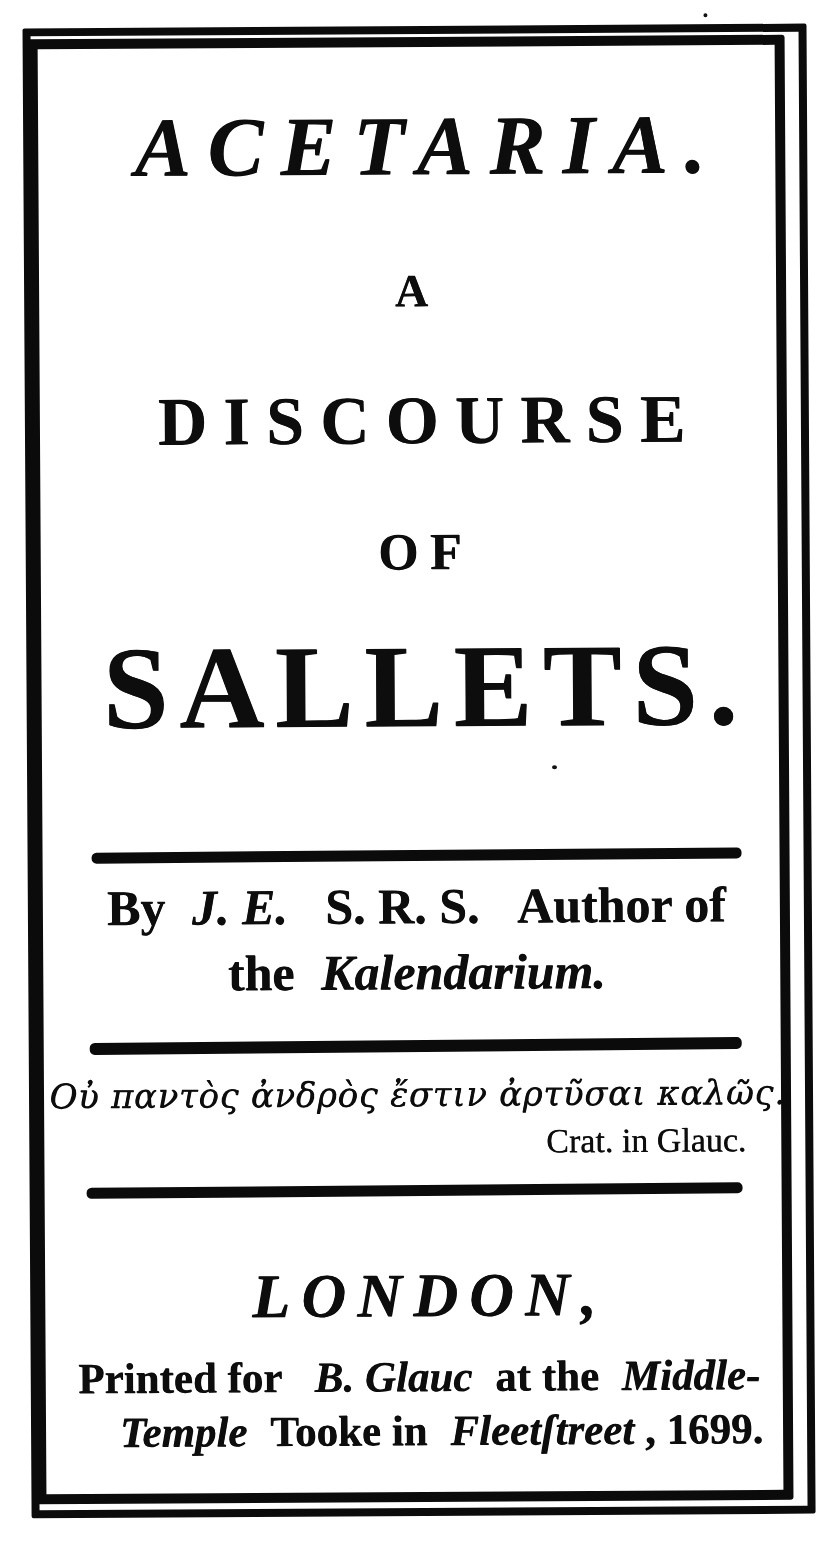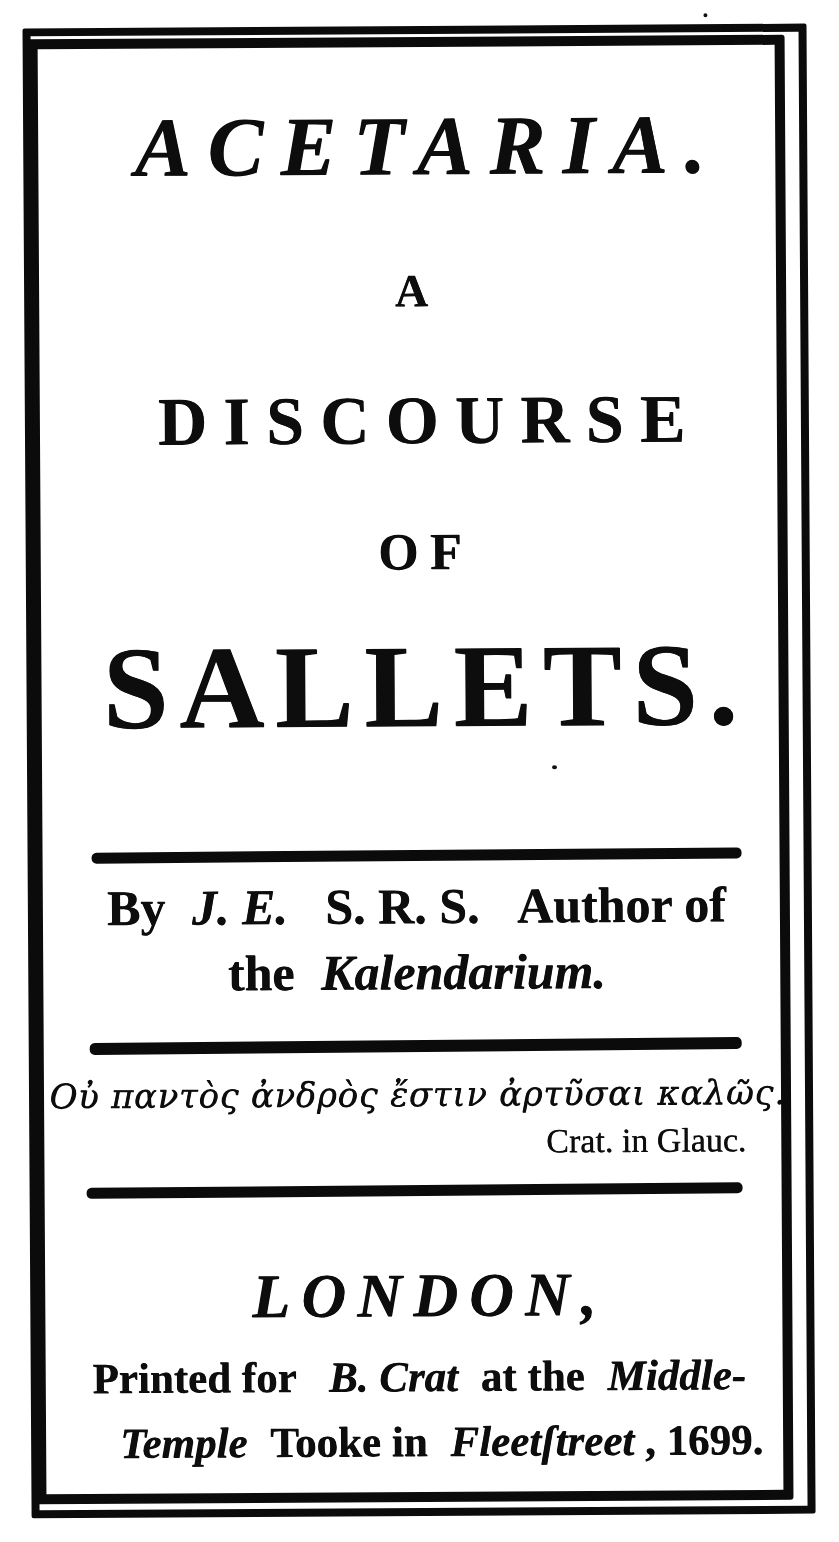--- a/index.html
+++ b/index.html
@@ -103,21 +103,21 @@
   .rule-3 { top: 1185px; left: 88px; width: 656px; height: 11px; transform: rotate(-0.15deg); }
   .byline {
     top: 873px;
     font-size: 50px;
     line-height: 66px;
     font-weight: 700;
   }
   .seg-line > span { display: inline-block; }
   .seg-line > span + span { margin-left: 0.28em; }
   .seg-line > span.gapL { margin-left: 0.5em; }
-  .seg-line > span.tight { margin-left: 0; margin-top: 11px; }
+  .seg-line > span.tight { margin-left: 0; }
   .italic { font-style: italic; margin-left: 44px; }
   .greek {
     top: 1074px;
     font-size: 34px;
     line-height: 1.2;
     font-style: italic;
     font-weight: 400;
     font-family: "DejaVu Serif", "Liberation Serif", serif;
     letter-spacing: 0.02em;
   }
@@ -187,21 +187,21 @@
     <div class="txt greek">Οὐ παντὸς ἀνδρὸς ἔστιν ἀρτῦσαι καλῶς.</div>
     <div class="txt attribution">Crat. in Glauc.</div>
 
     <div class="rule rule-3"></div>
 
     <div class="txt city">LONDON,</div>
 
     <div class="txt imprint">
       <div class="seg-line">
         <span>Printed for</span>
-        <span class="italic gapL">B. Crat</span>
+        <span class="italic gapL">B. Glauc</span>
         <span>at the</span>
         <span class="italic">Middle-</span>
       </div>
       <div class="seg-line">
         <span class="italic">Temple</span>
         <span>Tooke in</span>
         <span class="italic">Fleetſtreet</span>
         <span class="tight">, 1699.</span>
       </div>
     </div>

